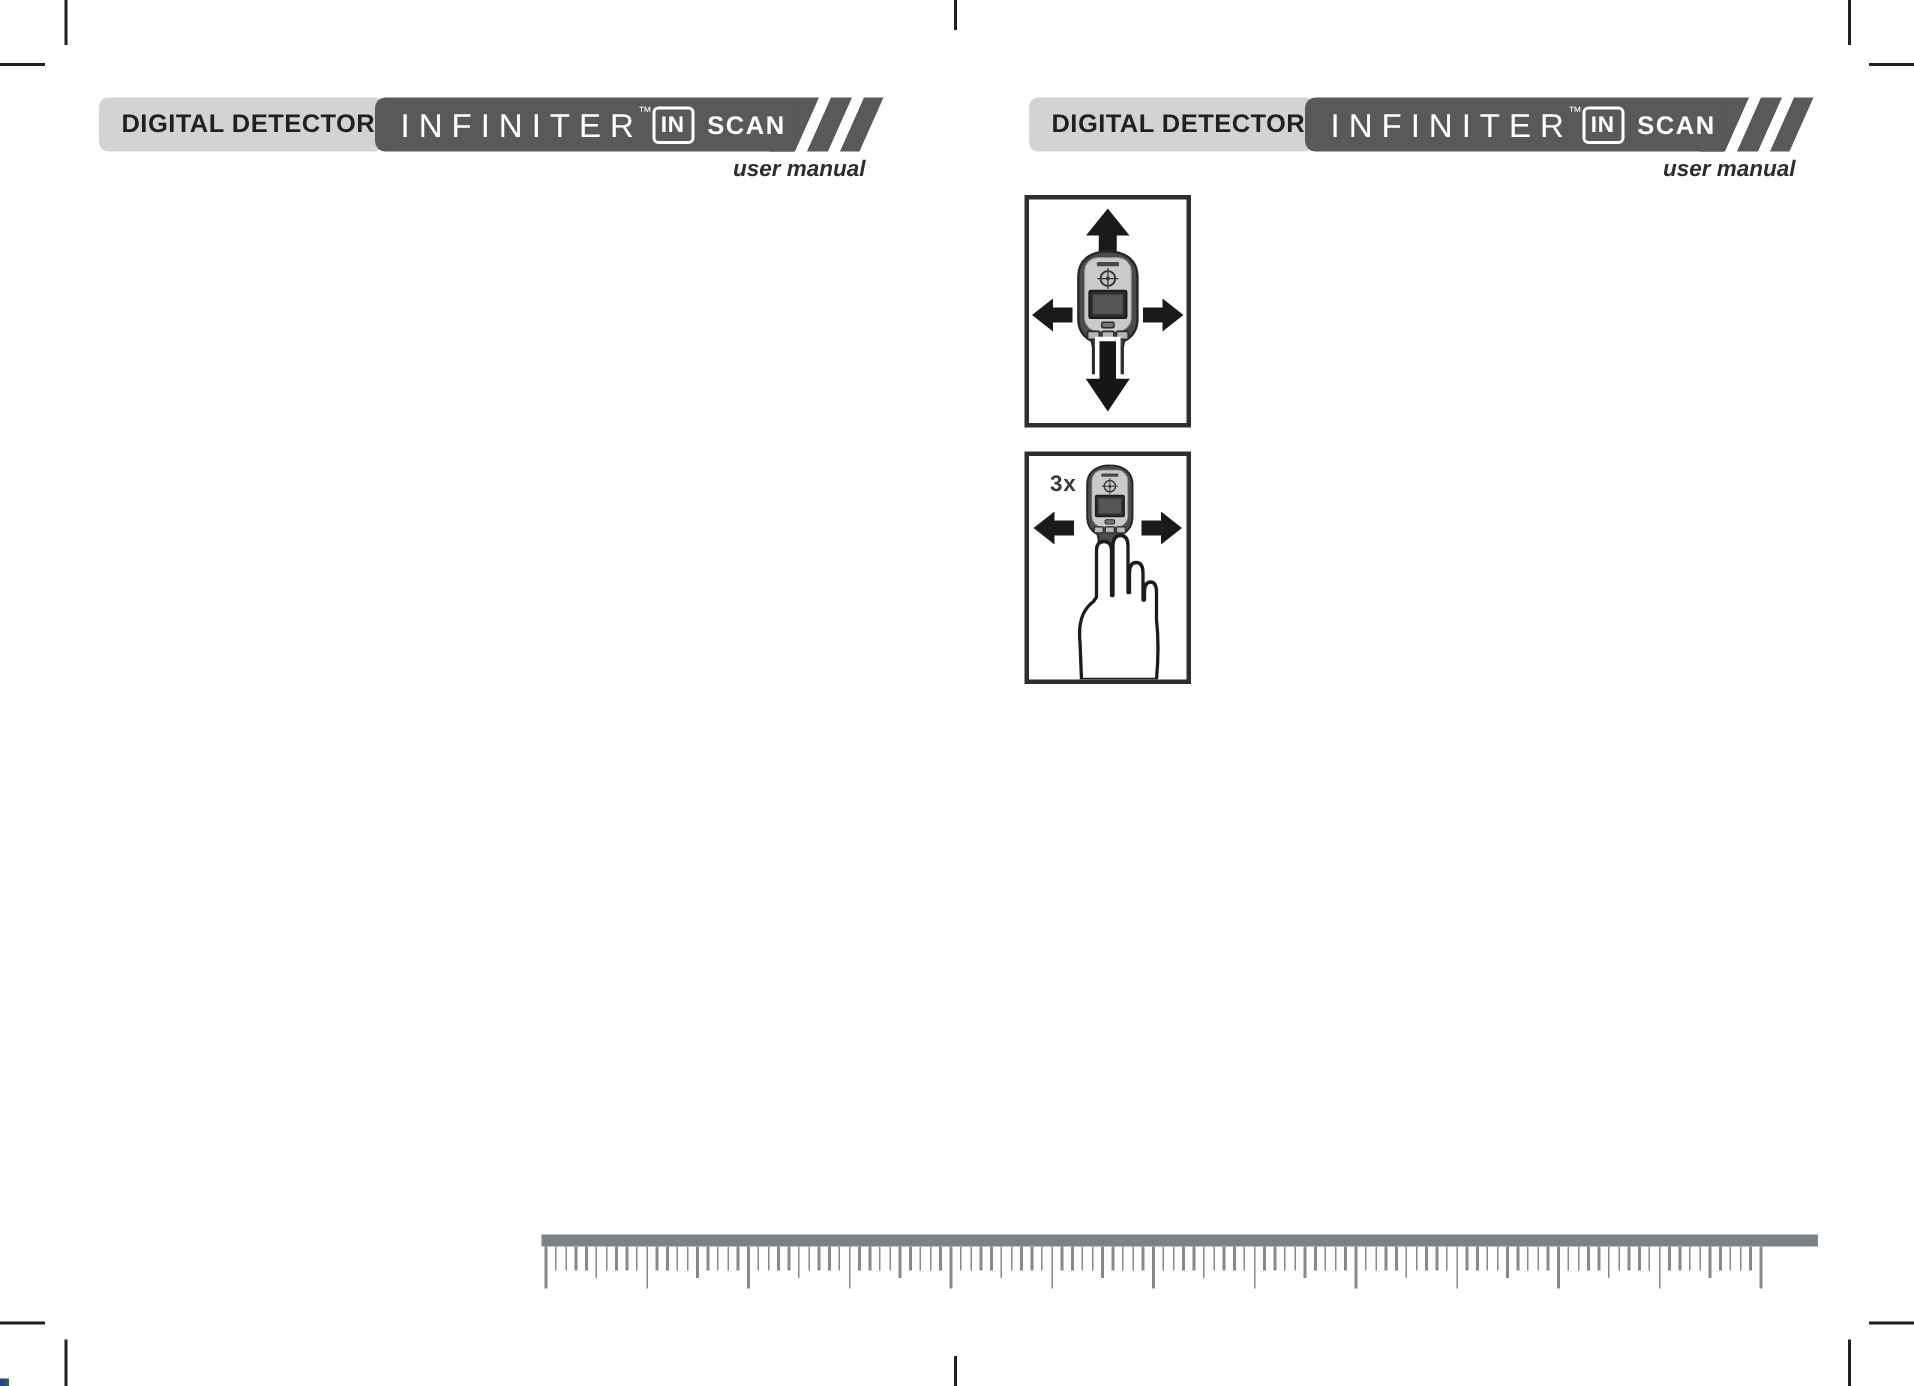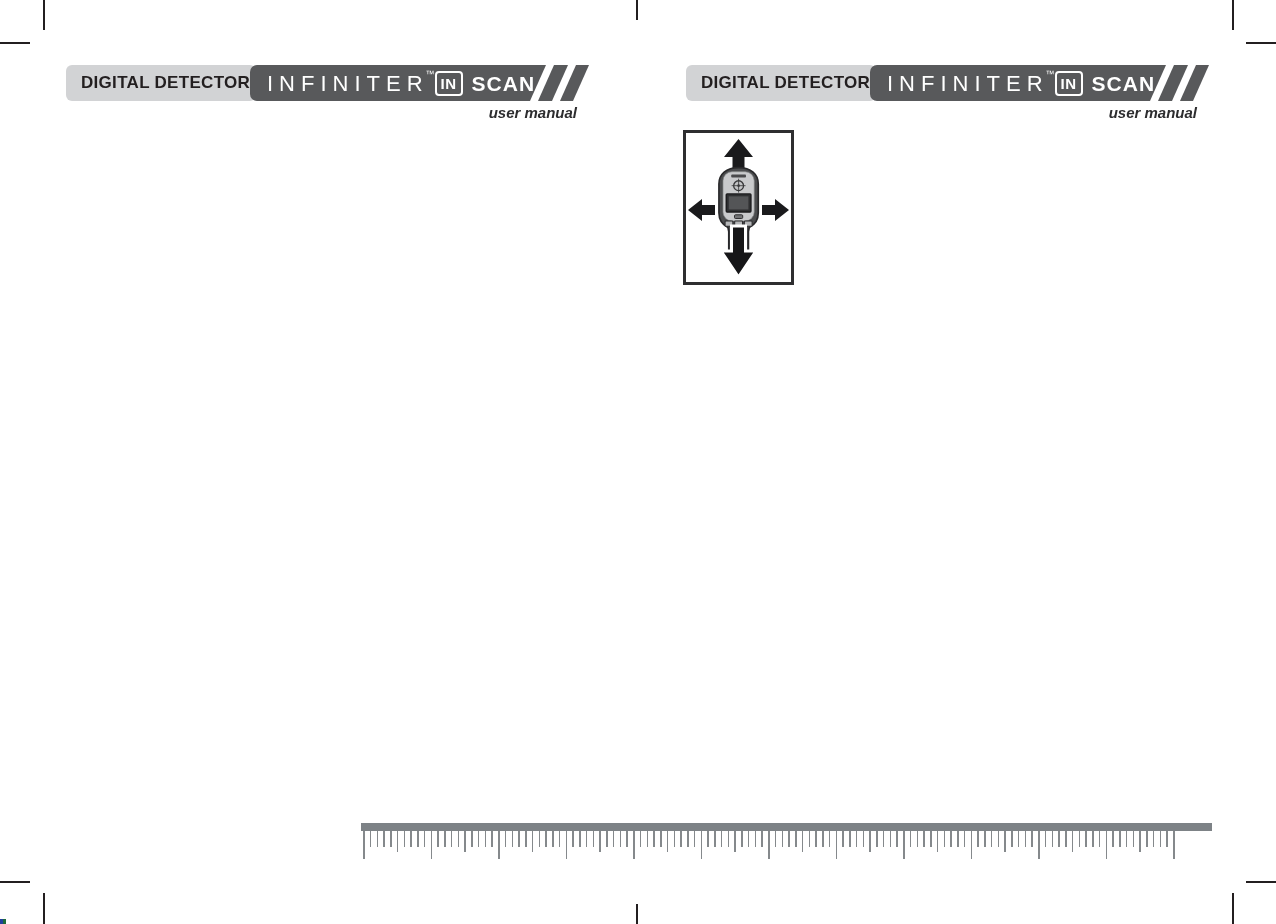--- a/index.html
+++ b/index.html
@@ -38,21 +38,21 @@
   .brand-name{
     color:#fff;font-size:22px;font-weight:400;letter-spacing:6px;white-space:nowrap;
   }
   .brand-name sup{font-size:9px;letter-spacing:0;vertical-align:14px;margin-left:-3px;}
   .logo{display:flex;align-items:center;gap:7px;margin-right:14px;}
   .logo .in-box{
     border:2.5px solid #fff;border-radius:4px;color:#fff;font-weight:bold;
     font-size:15px;line-height:1;padding:3px 4px 3px;letter-spacing:.5px;
   }
   .logo .scan{
-    color:#fff;font-weight:bold;font-size:21px;line-height:1;letter-spacing:1px;
+    color:#fff;font-weight:bold;font-size:17px;line-height:1;letter-spacing:1px;
     border-top:2.5px solid #fff;border-bottom:2.5px solid #fff;padding:19px 2px;
   }
   .banner .tagline{
     position:absolute;top:39px;left:300px;width:211px;text-align:right;
     font-style:italic;font-weight:bold;font-size:15px;color:#2d2d2f;
   }
   
   .figure-box{
     position:absolute;width:111px;height:155px;background:#fff;
     border:3px solid var(--box_border,#2e2e30);box-sizing:border-box;
@@ -150,20 +150,32 @@
   <div class="figure-box" style="left:683px;top:130px">
     <svg viewBox="0 0 105 149" width="105" height="149">
       <polygon points="52.5,6 38,24 46.5,24 46.5,44 58.5,44 58.5,24 67,24" fill="#1a1a1c"></polygon>
       <polygon points="2,77 16,66 16,72 29,72 29,82 16,82 16,88" fill="#1a1a1c"></polygon>
       <polygon points="103,77 89,66 89,72 76,72 76,82 89,82 89,88" fill="#1a1a1c"></polygon>
       <use href="#device-art" transform="translate(28,33) scale(0.82)"></use>
       <polygon points="52.5,144 35,118 45.5,118 45.5,93 59.5,93 59.5,118 70,118" fill="#161618" stroke="#ffffff" stroke-width="3"></polygon>
     </svg>
   </div>
 
+  <div class="figure-box" style="left:683px;top:301px">
+    <svg viewBox="0 0 105 149" width="105" height="149">
+      <use href="#device-art" transform="translate(35,5) scale(0.63)"></use>
+      <polygon points="3,48 17,37 17,43 30,43 30,53 17,53 17,59" fill="#1a1a1c"></polygon>
+      <polygon points="102,48 88,37 88,43 75,43 75,53 88,53 88,59" fill="#1a1a1c"></polygon>
+      <path d="M35,149 L34,124 Q32,105 43,97 L45,94 L45,63 Q45,57 50,57 Q55,57 55,63 L55,93
+               L56,93 L56,60 Q56,53 61,53 Q66,53 66,60 L66,91 L67,91 L67,78 Q67,71 71.5,71
+               Q76,71 76,78 L76,96 L77,96 L77,91 Q77,84 81,84 Q85,84 85,91 L85,109
+               Q87,127 85,149 Z" fill="#ffffff" stroke="#1c1c1e" stroke-width="2.2" stroke-linejoin="round"></path>
+    </svg>
+    <span class="fig-label">3x</span>
+  </div>
 
   <div class="ruler">
     <div class="bar"></div>
     <div class="ticks">
         <div class="tick long" style="left: 2px;"></div>
         <div class="tick short" style="left: 8.75px;"></div>
         <div class="tick short" style="left: 15.5px;"></div>
         <div class="tick short" style="left: 22.25px;"></div>
         <div class="tick short" style="left: 29px;"></div>
         <div class="tick medium" style="left: 35.75px;"></div>

